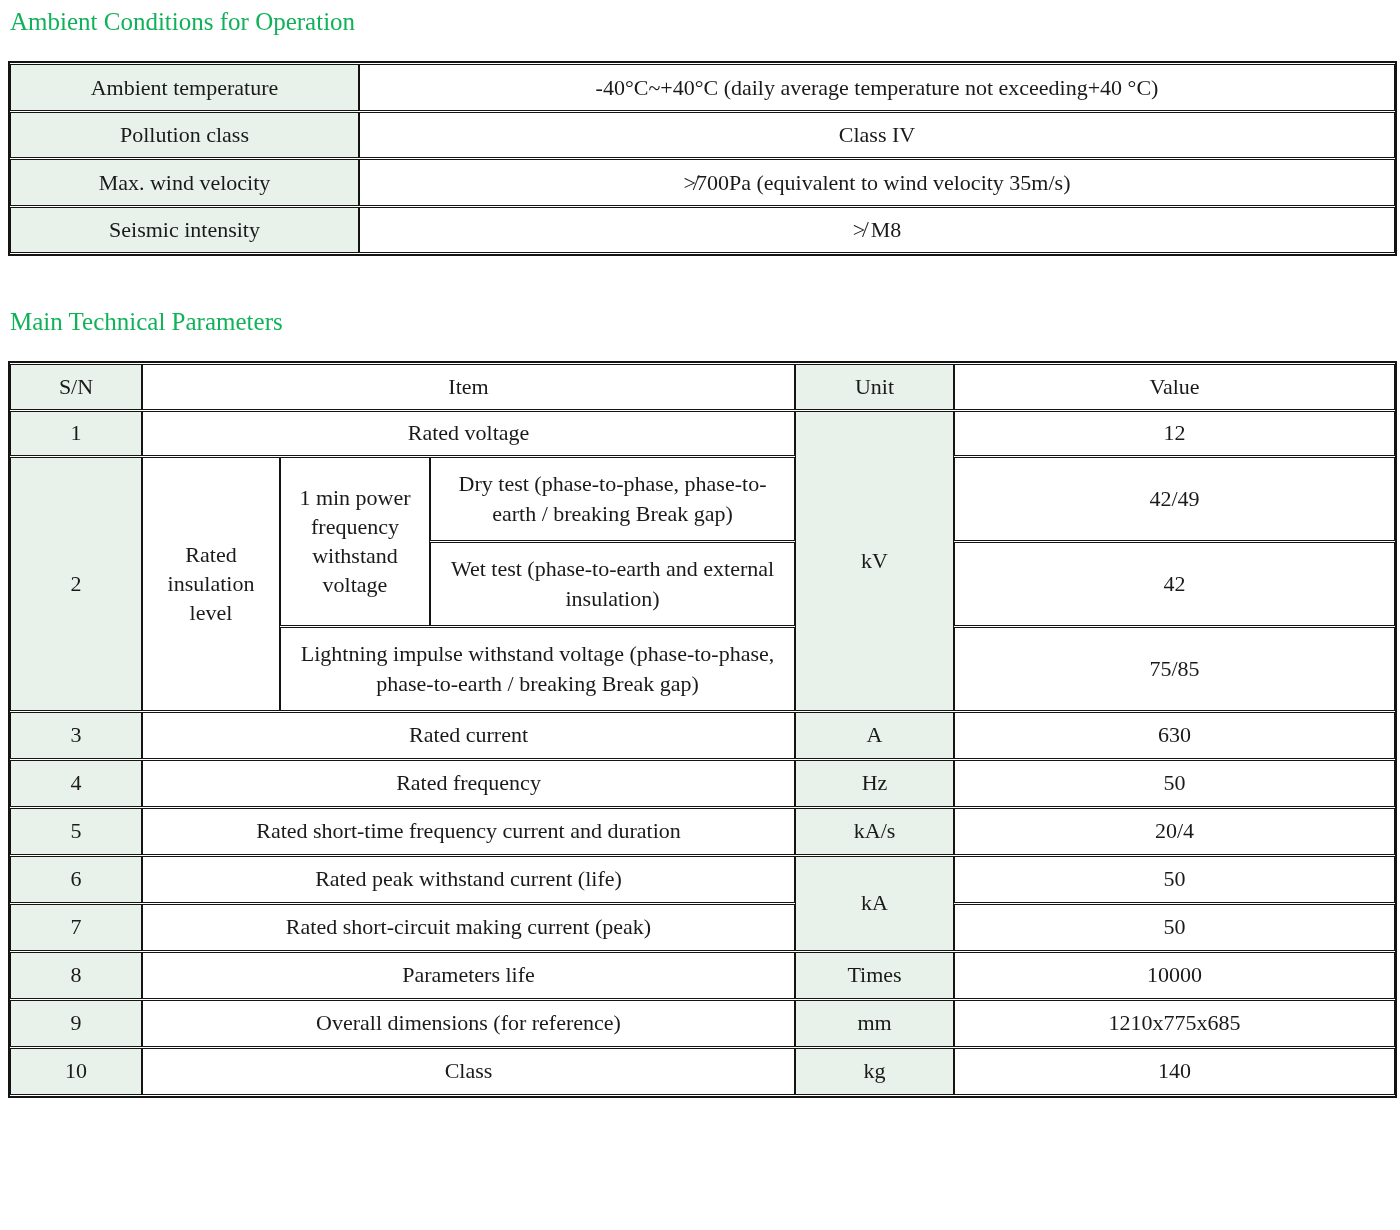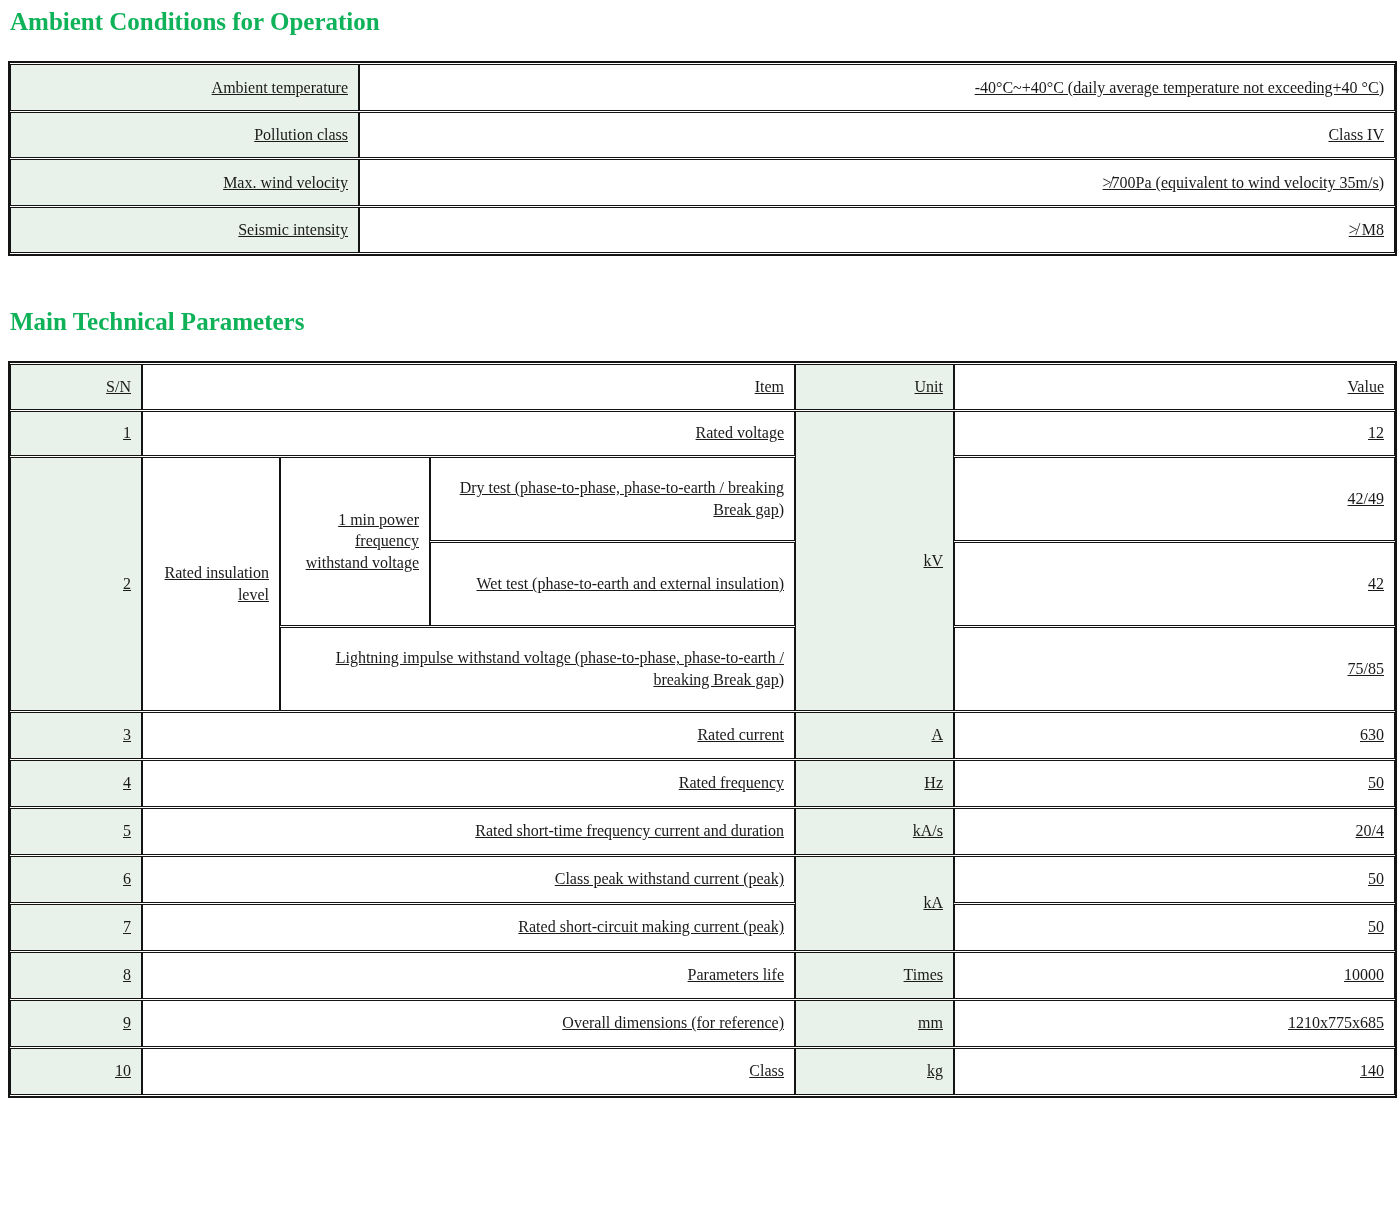--- a/index.html
+++ b/index.html
@@ -9,35 +9,35 @@
     --ink:#1a1a1a;
   }
   *{box-sizing:border-box;}
   html,body{margin:0;padding:0;}
   body{
     width:1400px;height:1230px;background:#ffffff;overflow:hidden;
     font-family:"Liberation Serif","DejaVu Serif",serif;color:var(--ink);
   }
   .page{padding:4px 7px 0 8px;}
   .sec-title{
-    font-size:25px;font-weight:bold;color:var(--green-title);
+    font-size:25px;font-weight:normal;color:var(--green-title);
     margin:4px 0 24px 2px;line-height:1.15;
     font-family:"Liberation Serif","DejaVu Serif",serif;
   }
   .sec-title.second{margin-top:52px;}
   table.spec{
     width:1385px;table-layout:fixed;background:#ffffff;
     border:2px solid var(--line);
     border-collapse:separate;border-spacing:0 1px;
   }
   table.spec td{
     border:1px solid var(--line);
-    text-align:right;vertical-align:middle;
-    font-size:16px;line-height:1.32;
-    padding:2px 10px;overflow:hidden;text-decoration:underline;
+    text-align:center;vertical-align:middle;
+    font-size:22px;line-height:1.32;
+    padding:2px 10px;overflow:hidden;
   }
   td.g{background:var(--cell-green);}
   
   tr.h46{height:46px;} tr.h45{height:45px;} tr.h47{height:47px;}
   tr.h83{height:83px;} tr.h84{height:84px;}
 </style>
 </head>
 <body>
 
 <div class="page">
@@ -121,21 +121,21 @@
         <td>50</td>
       </tr>
       <tr class="h47">
         <td class="g">5</td>
         <td colspan="3">Rated short-time frequency current and duration</td>
         <td class="g">kA/s</td>
         <td>20/4</td>
       </tr>
       <tr class="h47">
         <td class="g">6</td>
-        <td colspan="3">Class peak withstand current (peak)</td>
+        <td colspan="3">Rated peak withstand current (life)</td>
         <td class="g" rowspan="2">kA</td>
         <td>50</td>
       </tr>
       <tr class="h47">
         <td class="g">7</td>
         <td colspan="3">Rated short-circuit making current (peak)</td>
         <td>50</td>
       </tr>
       <tr class="h47">
         <td class="g">8</td>

